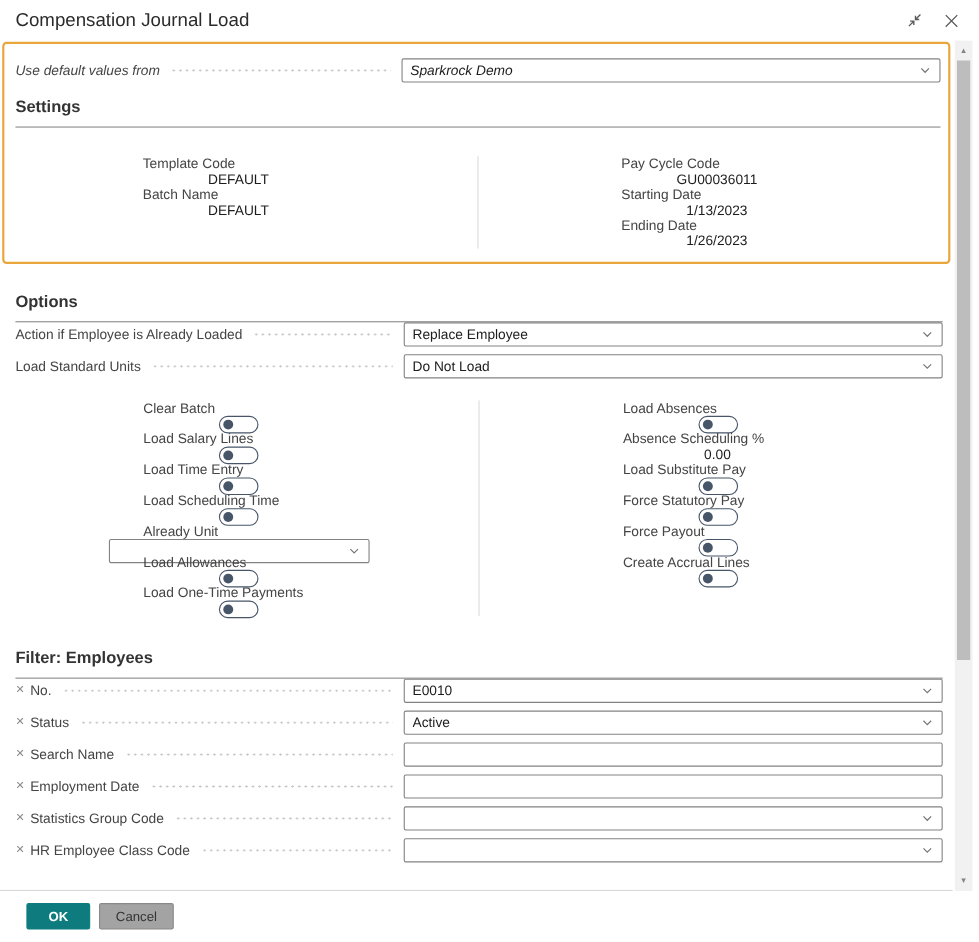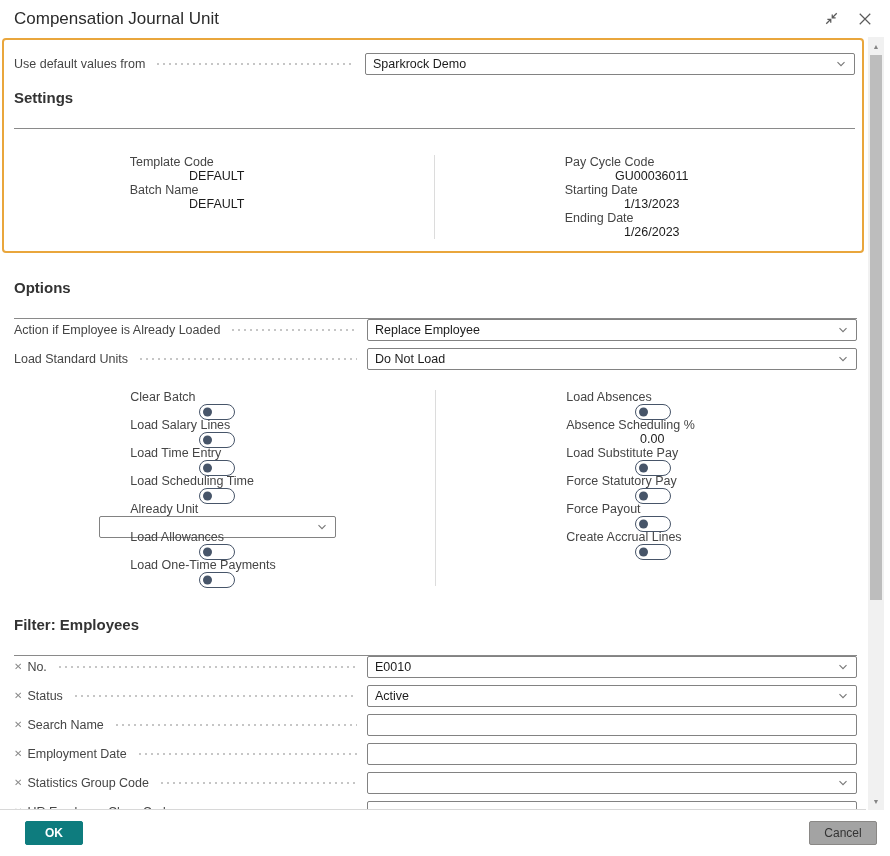--- a/index.html
+++ b/index.html
@@ -20,21 +20,21 @@
   .title{font-size:17px;color:#2b2b2b;}
   .win-controls{margin-left:auto;display:flex;align-items:center;gap:16px;}
   .win-btn{width:18px;height:18px;display:flex;align-items:center;justify-content:center;cursor:pointer;}
 
   .content{position:absolute;top:37px;left:0;width:866px;height:773px;overflow:hidden;border-bottom:1px solid #d8d8d8;background:#fff;}
 
   .highlight-box{margin:1px 2px 0 2px;border:2px solid var(--accent);border-radius:4px;padding:13px 7px 12px 10px;}
 
   .section{margin:0 9px 0 14px;}
 
-  .section-heading{font-size:15px;font-weight:700;color:#333;padding-bottom:22px;border-bottom:1px solid #8a8a8a;}
+  .section-heading{font-size:15px;font-weight:700;color:#333;padding-bottom:9px;border-bottom:1px solid #8a8a8a;}
 
   .field-row{display:flex;align-items:center;height:22px;margin-bottom:7px;}
   .field-label{font-size:12.5px;color:var(--label);white-space:nowrap;flex:none;}
   .leader{flex:1 1 auto;height:2px;margin:0 10px;
     background-image:radial-gradient(circle,#c6c6c6 1px,transparent 1.1px);
     background-size:6px 2px;background-repeat:repeat-x;background-position:0 50%;}
   .combobox,.textbox{
     flex:none;width:490px;height:22px;border:1px solid var(--border-input);border-radius:2px;
     background:#fff;display:flex;align-items:center;padding:0 7px;font-size:12.5px;color:var(--value);
   }
@@ -52,43 +52,43 @@
   .spacer{flex:1;}
   .num-value{color:var(--value);margin-right:2px;}
 
   .toggle{width:36px;height:16px;border:1.5px solid #475569;border-radius:9px;background:#fff;position:relative;flex:none;cursor:pointer;}
   .toggle .knob{position:absolute;top:50%;transform:translateY(-50%);left:3px;width:9px;height:9px;border-radius:50%;background:#475569;}
 
   .schedule-combo{width:237px;}
 
   .clear-x{flex:none;font-size:10px;color:#8a8a8a;margin-right:5px;line-height:1;cursor:pointer;}
 
-  .mt-box-row{margin-top:0;}
+  .mt-box-row{margin-top:0;font-style:italic;}
   .settings-grid{margin-top:26px;}
   .options-section{margin-top:26px;}
   .rows-after-heading{margin-top:0;}
   .toggles-grid{margin-top:20px;}
   .filter-section{margin-top:30px;}
 
-  .footer{position:absolute;bottom:0;left:12px;right:0;height:46px;background:#fff;display:flex;align-items:center;justify-content:space-between;gap:8px;padding:0 13px;}
+  .footer{position:absolute;bottom:0;left:0;right:0;height:46px;background:#fff;display:flex;align-items:center;justify-content:flex-start;gap:8px;padding:0 24px;}
   .btn{height:24px;border-radius:2px;font-size:12px;font-family:"Liberation Sans",sans-serif;cursor:pointer;display:flex;align-items:center;justify-content:center;}
   .btn-ok{min-width:58px;background:var(--primary);border:1px solid var(--primary);color:#fff;font-weight:700;}
   .btn-cancel{min-width:68px;background:#a3a3a3;border:1px solid #8a8886;color:#333;}
 
   .scrollbar{position:absolute;top:37px;right:6px;width:16px;height:773px;background:#f1f1f1;}
   .sb-arrow{position:absolute;left:0;width:16px;height:16px;display:flex;align-items:center;justify-content:center;font-size:7px;color:#858585;cursor:pointer;}
   .sb-up{top:1px;}
   .sb-down{bottom:1px;}
   .sb-thumb{position:absolute;top:18px;left:2px;width:12px;height:545px;background:#bdbdbd;cursor:pointer;}
 </style>
 </head>
 <body>
 
 <div class="titlebar">
-  <div class="title">Compensation Journal Unit</div>
+  <div class="title">Compensation Journal Load</div>
   <div class="win-controls">
     <div class="win-btn">
       <svg width="15" height="15" viewBox="0 0 12 12">
         <g fill="none" stroke="#5a5a5a" stroke-width="1">
           <path d="M10.2 1.8 L6.6 5.4 M6.6 2.7 L6.6 5.4 L9.3 5.4"></path>
           <path d="M1.8 10.2 L5.4 6.6 M5.4 9.3 L5.4 6.6 L2.7 6.6"></path>
         </g>
       </svg>
     </div>
     <div class="win-btn">

